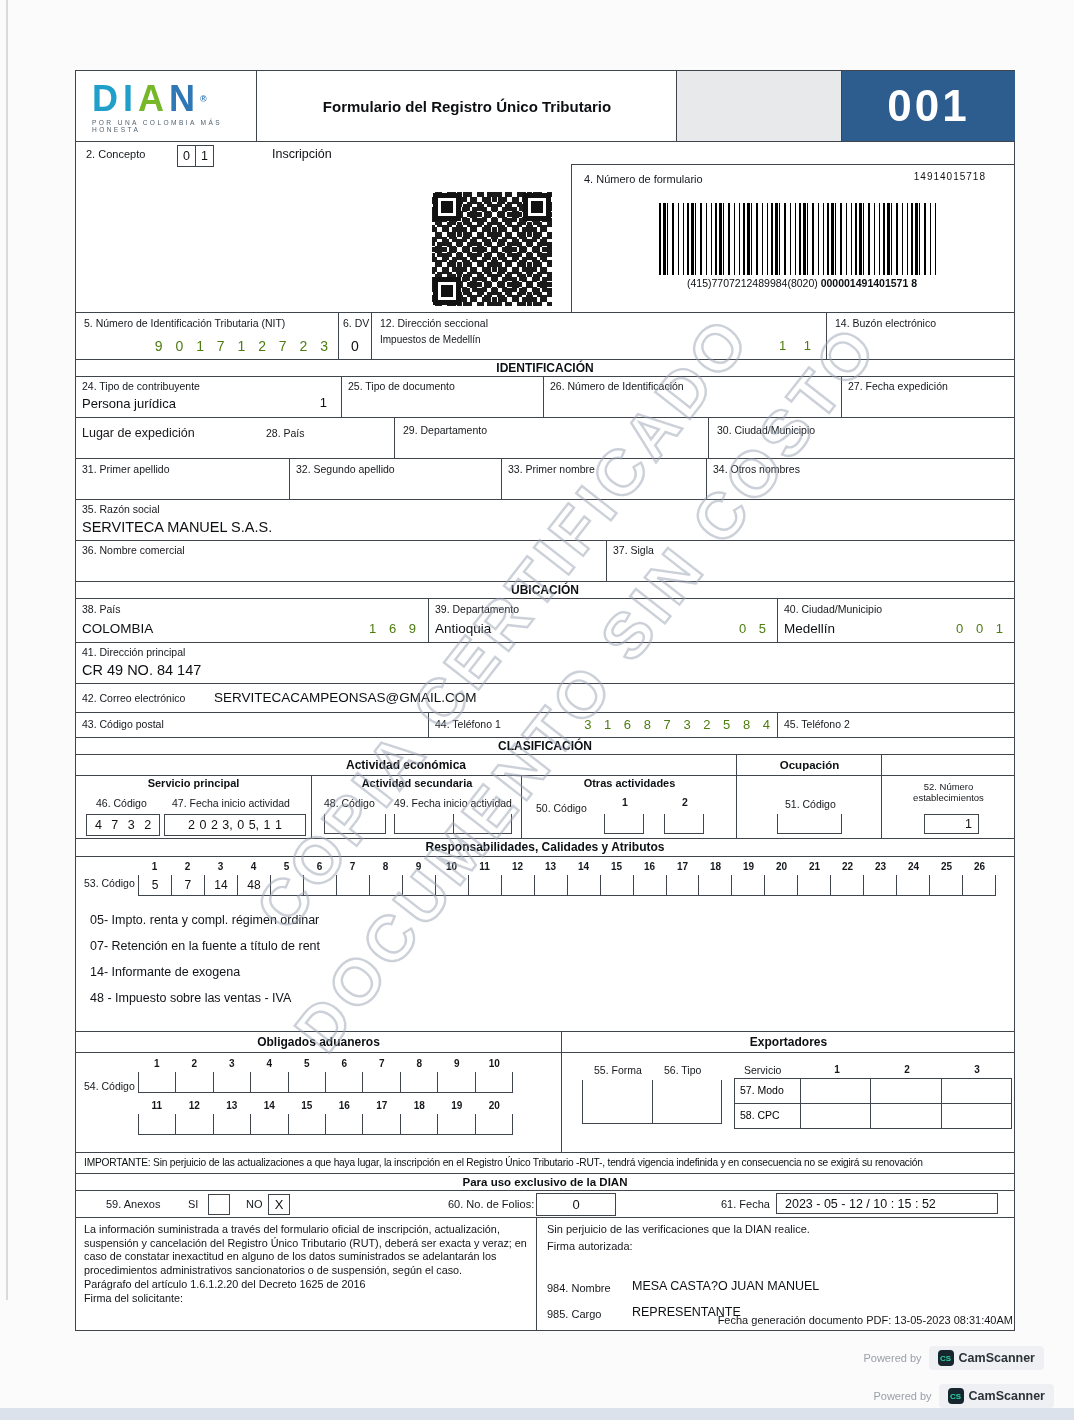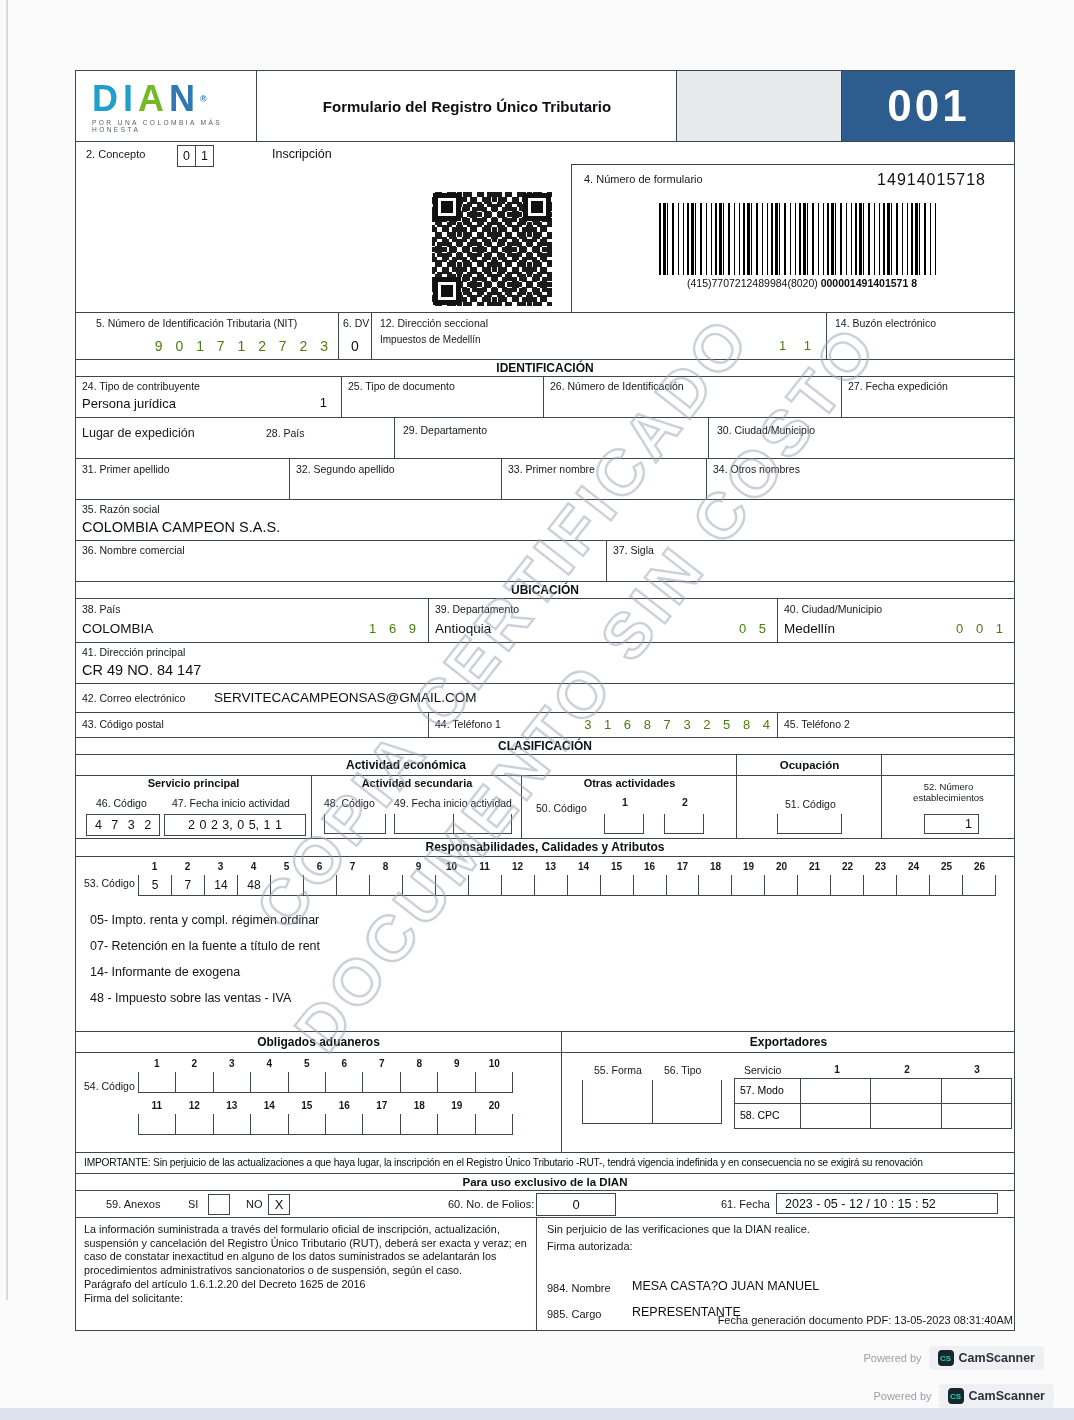--- a/index.html
+++ b/index.html
@@ -107,29 +107,29 @@
       <span class="val" style="left:196px;top:5px;font-size:12.5px">Inscripción</span>
       <div class="qr">
         <div class="qr-pattern">
           <div class="qf tl"></div>
           <div class="qf tr"></div>
           <div class="qf bl2"></div>
         </div>
       </div>
       <div class="cell" style="left:495px;top:22px;right:0;border-left:1px solid #40454d;border-top:1px solid #40454d">
         <span class="lbl" style="left:12px;top:8px;font-size:11px">4. Número de formulario</span>
-        <span class="val" style="right:28px;top:6px;font-size:16px;letter-spacing:1px">14914015718</span>
+        <span class="val" style="right:28px;top:6px;font-size:10px;letter-spacing:1px">14914015718</span>
         <div class="barcode"></div>
         <div class="barcode-text"><span>(415)7707212489984(8020)</span> <b>000001491401571 8</b></div>
       </div>
     </div>
 
     <div class="row" style="height:46px">
       <div class="cell" style="left:0;width:262px">
-        <span class="lbl" style="left:20px;top:4px">5. Número de Identificación Tributaria (NIT)</span>
+        <span class="lbl" style="left:8px;top:4px">5. Número de Identificación Tributaria (NIT)</span>
         <span class="code" style="right:10px;bottom:5px;font-size:14px">9 0 1 7 1 2 7 2 3</span>
       </div>
       <div class="cell bl" style="left:262px;width:33px">
         <span class="lbl" style="left:4px;top:4px">6. DV</span>
         <span class="val" style="left:12px;bottom:5px;font-size:14px">0</span>
       </div>
       <div class="cell bl" style="left:295px;width:455px">
         <span class="lbl" style="left:8px;top:4px">12. Dirección seccional</span>
         <span class="lbl" style="left:8px;top:21px;font-size:10px">Impuestos de Medellín</span>
         <span class="code" style="right:16px;bottom:6px;word-spacing:14px">1 1</span>
@@ -181,21 +181,21 @@
       <div class="cell bl" style="left:425px;width:205px">
         <span class="lbl" style="left:6px;top:4px">33. Primer nombre</span>
       </div>
       <div class="cell bl" style="left:630px;width:308px">
         <span class="lbl" style="left:6px;top:4px">34. Otros nombres</span>
       </div>
     </div>
 
     <div class="row" style="height:40px">
       <span class="lbl" style="left:6px;top:3px">35. Razón social</span>
-      <span class="val" style="left:6px;top:19px;font-size:14.5px">COLOMBIA CAMPEON S.A.S.</span>
+      <span class="val" style="left:6px;top:19px;font-size:14.5px">SERVITECA MANUEL S.A.S.</span>
     </div>
 
     <div class="row" style="height:40px">
       <div class="cell" style="left:0;width:530px">
         <span class="lbl" style="left:6px;top:3px">36. Nombre comercial</span>
       </div>
       <div class="cell bl" style="left:530px;width:408px">
         <span class="lbl" style="left:6px;top:3px">37. Sigla</span>
       </div>
     </div>

